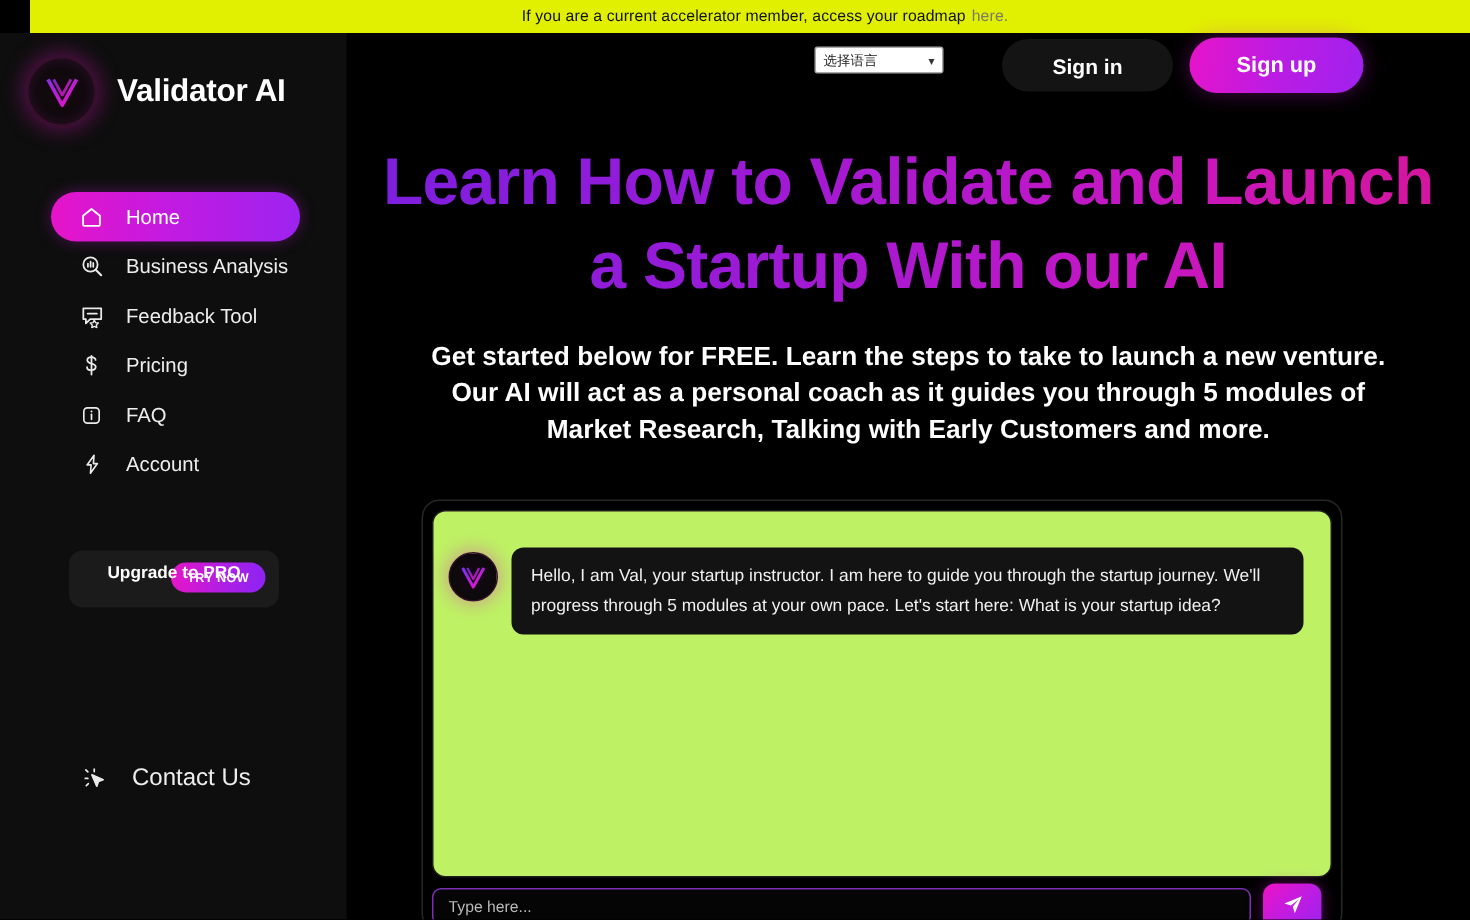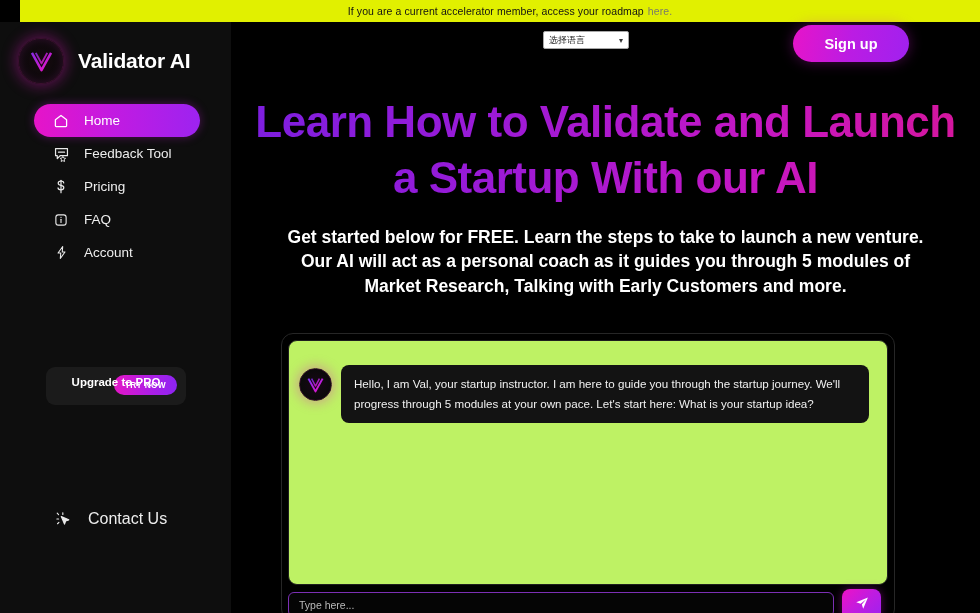--- a/index.html
+++ b/index.html
@@ -31,21 +31,21 @@
     position: relative; width: 46px; height: 46px; border-radius: 50%;
     background: radial-gradient(circle at 50% 50%, #17070f 0%, #0b0b0b 70%);
     border: 1.5px solid #3d1030;
     box-shadow: 0 0 14px 3px rgba(226,23,196,.35), inset 0 0 10px rgba(226,23,196,.18);
     display: flex; align-items: center; justify-content: center;
   }
   .brand-name {
     margin-left: 14px; color: #fff; font-size: 21px; font-weight: 700; letter-spacing: -.2px;
   }
 
-  .nav { margin-top: 4px; }
+  .nav { margin-top: 28px; }
   .nav-item {
     display: flex; align-items: center; height: 33px;
     margin: 0 31px 0 34px; padding-left: 16px; border-radius: 17px;
     color: #ededed; font-size: 13.5px; cursor: pointer;
   }
   .nav-item + .nav-item { margin-top: 0; }
   .nav-item.active {
     background: linear-gradient(90deg, #e614c8 0%, #c41ae0 45%, #9d23f0 100%);
     color: #fff; box-shadow: 0 0 10px rgba(200,30,220,.35);
   }
@@ -182,20 +182,32 @@
 
       <div class="nav-item active">
         <span class="nav-ico">
           <svg width="16" height="16" viewBox="0 0 20 20" fill="none" stroke="#fff" stroke-width="1.6" stroke-linejoin="round">
             <path d="M3 8.5 L10 3 L17 8.5 V16 a1 1 0 0 1-1 1 H4 a1 1 0 0 1-1-1 Z"></path>
           </svg>
         </span>
         <span>Home</span>
       </div>
 
+      <div class="nav-item">
+        <span class="nav-ico">
+          <svg width="17" height="17" viewBox="0 0 20 20" fill="none" stroke="#e9e9e9" stroke-width="1.4">
+            <circle cx="8.6" cy="8.6" r="5.6"></circle>
+            <line x1="12.7" y1="12.7" x2="17" y2="17" stroke-linecap="round" stroke-width="1.7"></line>
+            <line x1="6.6" y1="10.4" x2="6.6" y2="8" stroke-linecap="round"></line>
+            <line x1="8.7" y1="10.4" x2="8.7" y2="6.4" stroke-linecap="round"></line>
+            <line x1="10.8" y1="10.4" x2="10.8" y2="7.4" stroke-linecap="round"></line>
+          </svg>
+        </span>
+        <span>Business Analysis</span>
+      </div>
 
       <div class="nav-item">
         <span class="nav-ico">
           <svg width="17" height="17" viewBox="0 0 20 20" fill="none" stroke="#e9e9e9" stroke-width="1.4" stroke-linejoin="round">
             <path d="M3 4.2 h14 v8.4 h-8.6 L5 16 v-3.4 H3 Z"></path>
             <line x1="6.4" y1="8.4" x2="13.6" y2="8.4" stroke-linecap="round"></line>
             <path d="M11.6 13.4 l1 2 2.2.3 -1.6 1.5 .4 2.2 -2-1 -2 1 .4-2.2 -1.6-1.5 2.2-.3 Z" stroke-width="1.1"></path>
           </svg>
         </span>
         <span>Feedback Tool</span>
@@ -250,20 +262,21 @@
       </span>
       <span>Contact Us</span>
     </div>
   </div>
 
   <div class="header-right">
     <div class="lang-select">
       <span>选择语言</span>
       <span class="chev">▾</span>
     </div>
+    <button class="btn-signin">Sign in</button>
     <button class="btn-signup">Sign up</button>
   </div>
 
   <div class="hero">
     <h1>Learn How to Validate and Launch a Startup With our AI</h1>
     <p>Get started below for FREE. Learn the steps to take to launch a new venture. Our AI will act as a personal coach as it guides you through 5 modules of Market Research, Talking with Early Customers and more.</p>
   </div>
 
   <div class="chat-outer">
     <div class="chat-inner">

